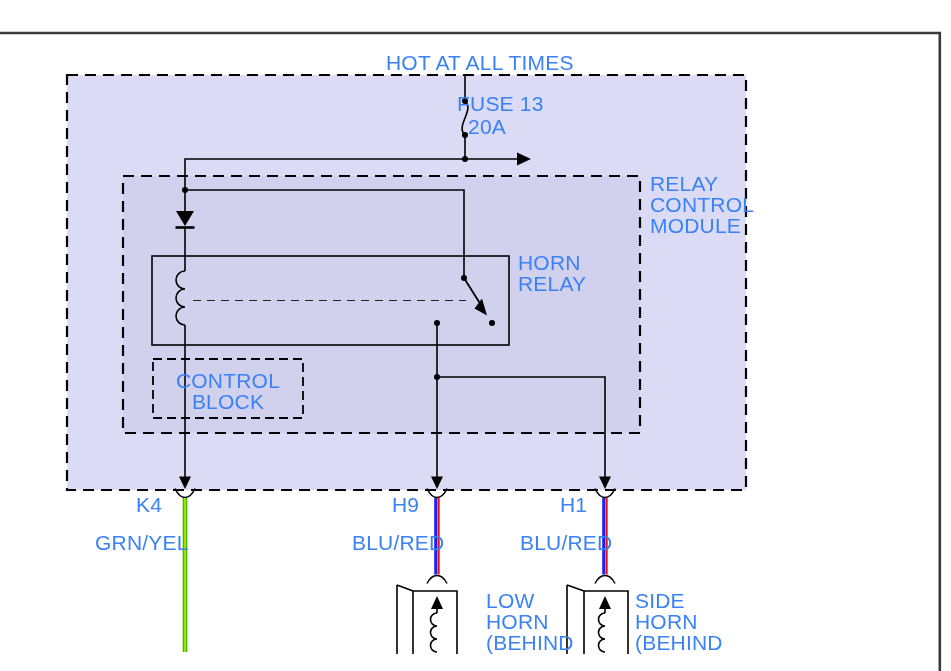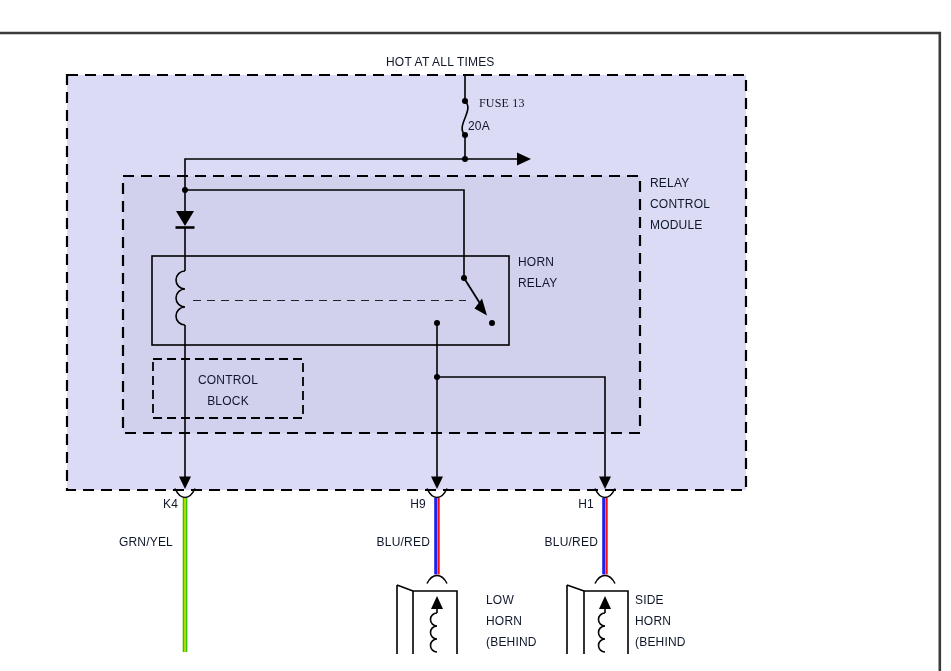--- a/index.html
+++ b/index.html
@@ -2,24 +2,24 @@
 <html><head>
 <meta charset="utf-8">
 <style>
   html,body{margin:0;padding:0;background:#fff;}
   #stage{
     position:relative;width:951px;height:671px;background:#ffffff;
     font-family:"Liberation Sans", sans-serif;overflow:hidden;
   }
   #diagram-svg{position:absolute;left:0;top:0;}
   .lbl{
-    position:absolute;color:#0f172a;font-size:12px;line-height:21px;
+    position:absolute;color:#3b82f6;font-size:21px;line-height:21px;
     white-space:pre-line;letter-spacing:0.2px;
   }
-  .ra{text-align:right;}
+  .ra{text-align:left;}
   .ctr{text-align:center;}
 </style>
 </head>
 <body>
 
 <div id="stage">
 
   <svg id="diagram-svg" width="951" height="671" viewBox="0 0 951 671">
 
     <path d="M0,33 H939.8 V671" fill="none" stroke-width="2.6" stroke="#3a3a3a"></path>
@@ -108,21 +108,21 @@
       <path d="M595,583.5 C598,577.5 601,575.5 605,575.5 C609,575.5 612,577.5 615,583.5"></path>
       <path d="M584,591 H628 V654 M584,591 V654 M567,585 L584,591 M567,585 V654"></path>
       <path d="M605,613 V600"></path>
       <polygon points="605,596 599,609 611,609" fill="#000" stroke="none"></polygon>
       <path d="M605,613 A6.5,6.5 0 0,0 605,626 A6.5,6.5 0 0,0 605,639 A6.5,6.5 0 0,0 605,652"></path>
     </g>
   </svg>
 
   <div class="lbl" style="left:386px;top:52px;">HOT AT ALL TIMES</div>
 
-  <div class="lbl" style="left:479px;top:93px;font-family:Liberation Serif, serif;">FUSE 13</div>
+  <div class="lbl" style="left:457px;top:93px;">FUSE 13</div>
   <div class="lbl" style="left:468px;top:116px;">20A</div>
 
 
   <div class="lbl" style="left:650px;top:173px;">RELAY
 CONTROL
 MODULE</div>
 
   <div class="lbl" style="left:518px;top:252px;">HORN
 RELAY</div>
 

